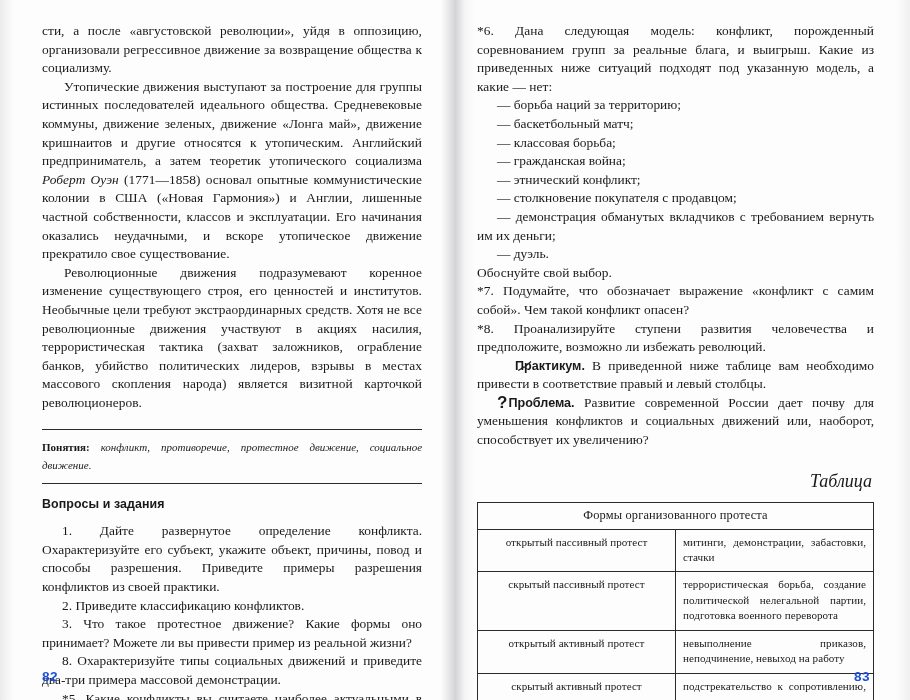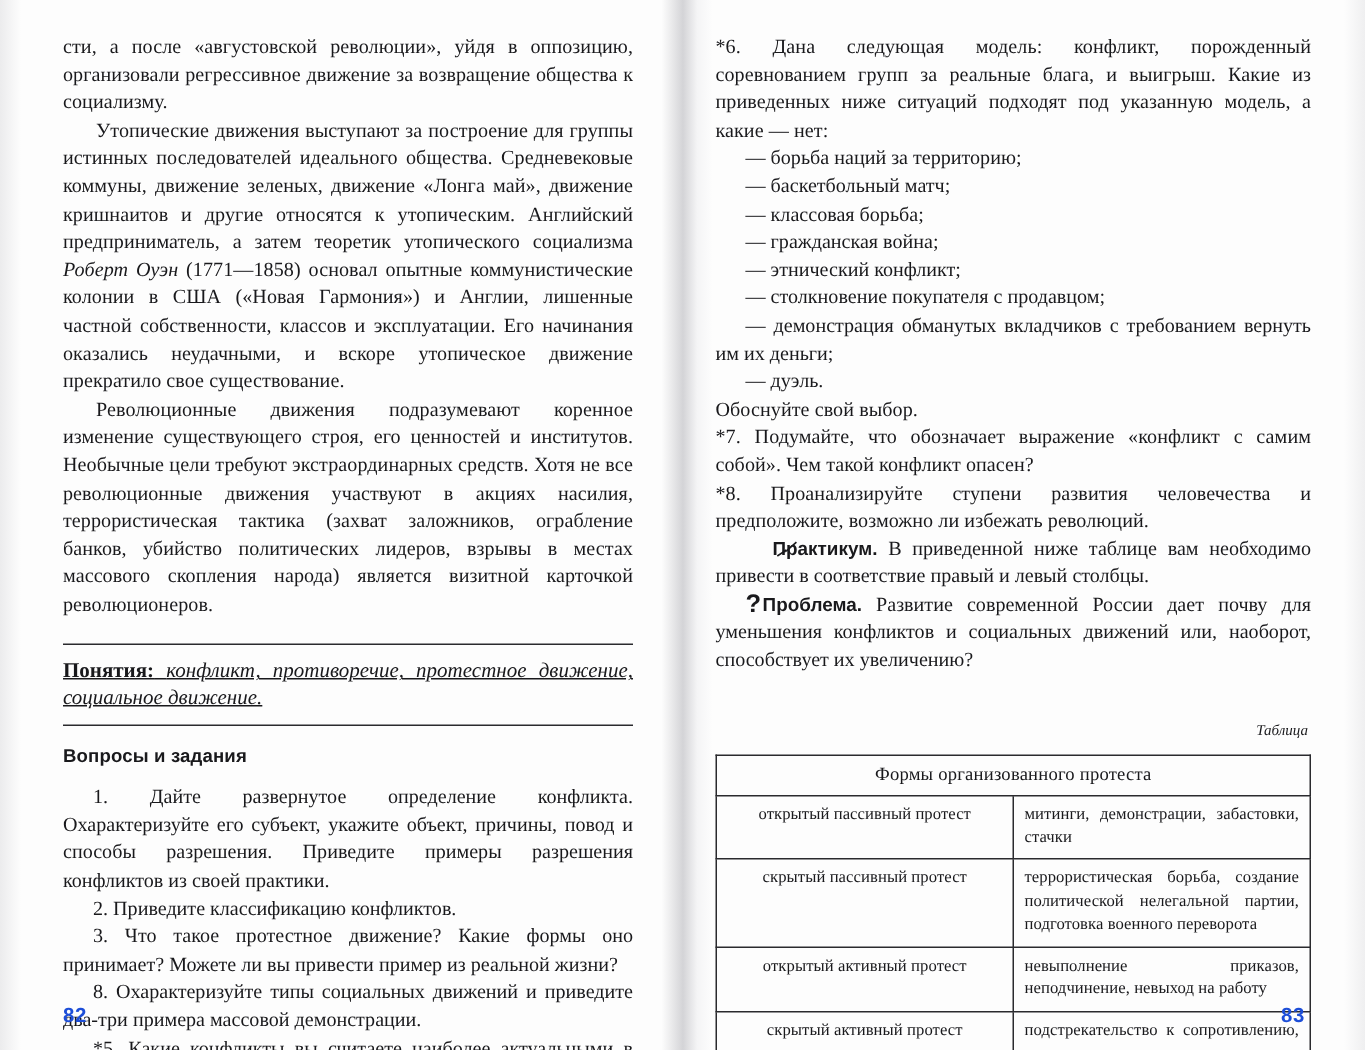--- a/index.html
+++ b/index.html
@@ -76,24 +76,23 @@
   .it { font-style: italic; }
 
   
   .concepts-wrap {
     margin-top: 17px;
     padding-top: 9px;
     border-top: 1.6px solid #2a2a2e;
   }
   .concepts {
     margin: 0;
-    font-size: 14px;
+    font-size: 11px;
     line-height: 17.4px;
     text-align: justify;
-    text-decoration: underline;
   }
   .concepts .label { font-weight: bold; font-style: normal; }
   .concepts .terms { font-style: italic; }
 
   .concepts-rule {
     margin-top: 9px;
     border-top: 1.6px solid #2a2a2e;
   }
 
   h3.qa-title {
@@ -146,22 +145,22 @@
   }
   .pen-glyph {
     display: inline-block;
     width: 15px;
     height: 12px;
     vertical-align: -2px;
     margin-right: 3px;
   }
 
   .tabla-label {
-    margin: 32px 0 10px 0;
-    font-size: 10px;
+    margin: 21px 0 10px 0;
+    font-size: 18px;
     font-style: italic;
     text-align: right;
     padding-right: 2px;
   }
 
   table.forms {
     width: 100%;
     border-collapse: collapse;
     border: 1.4px solid #2a2a2e;
     table-layout: fixed;

